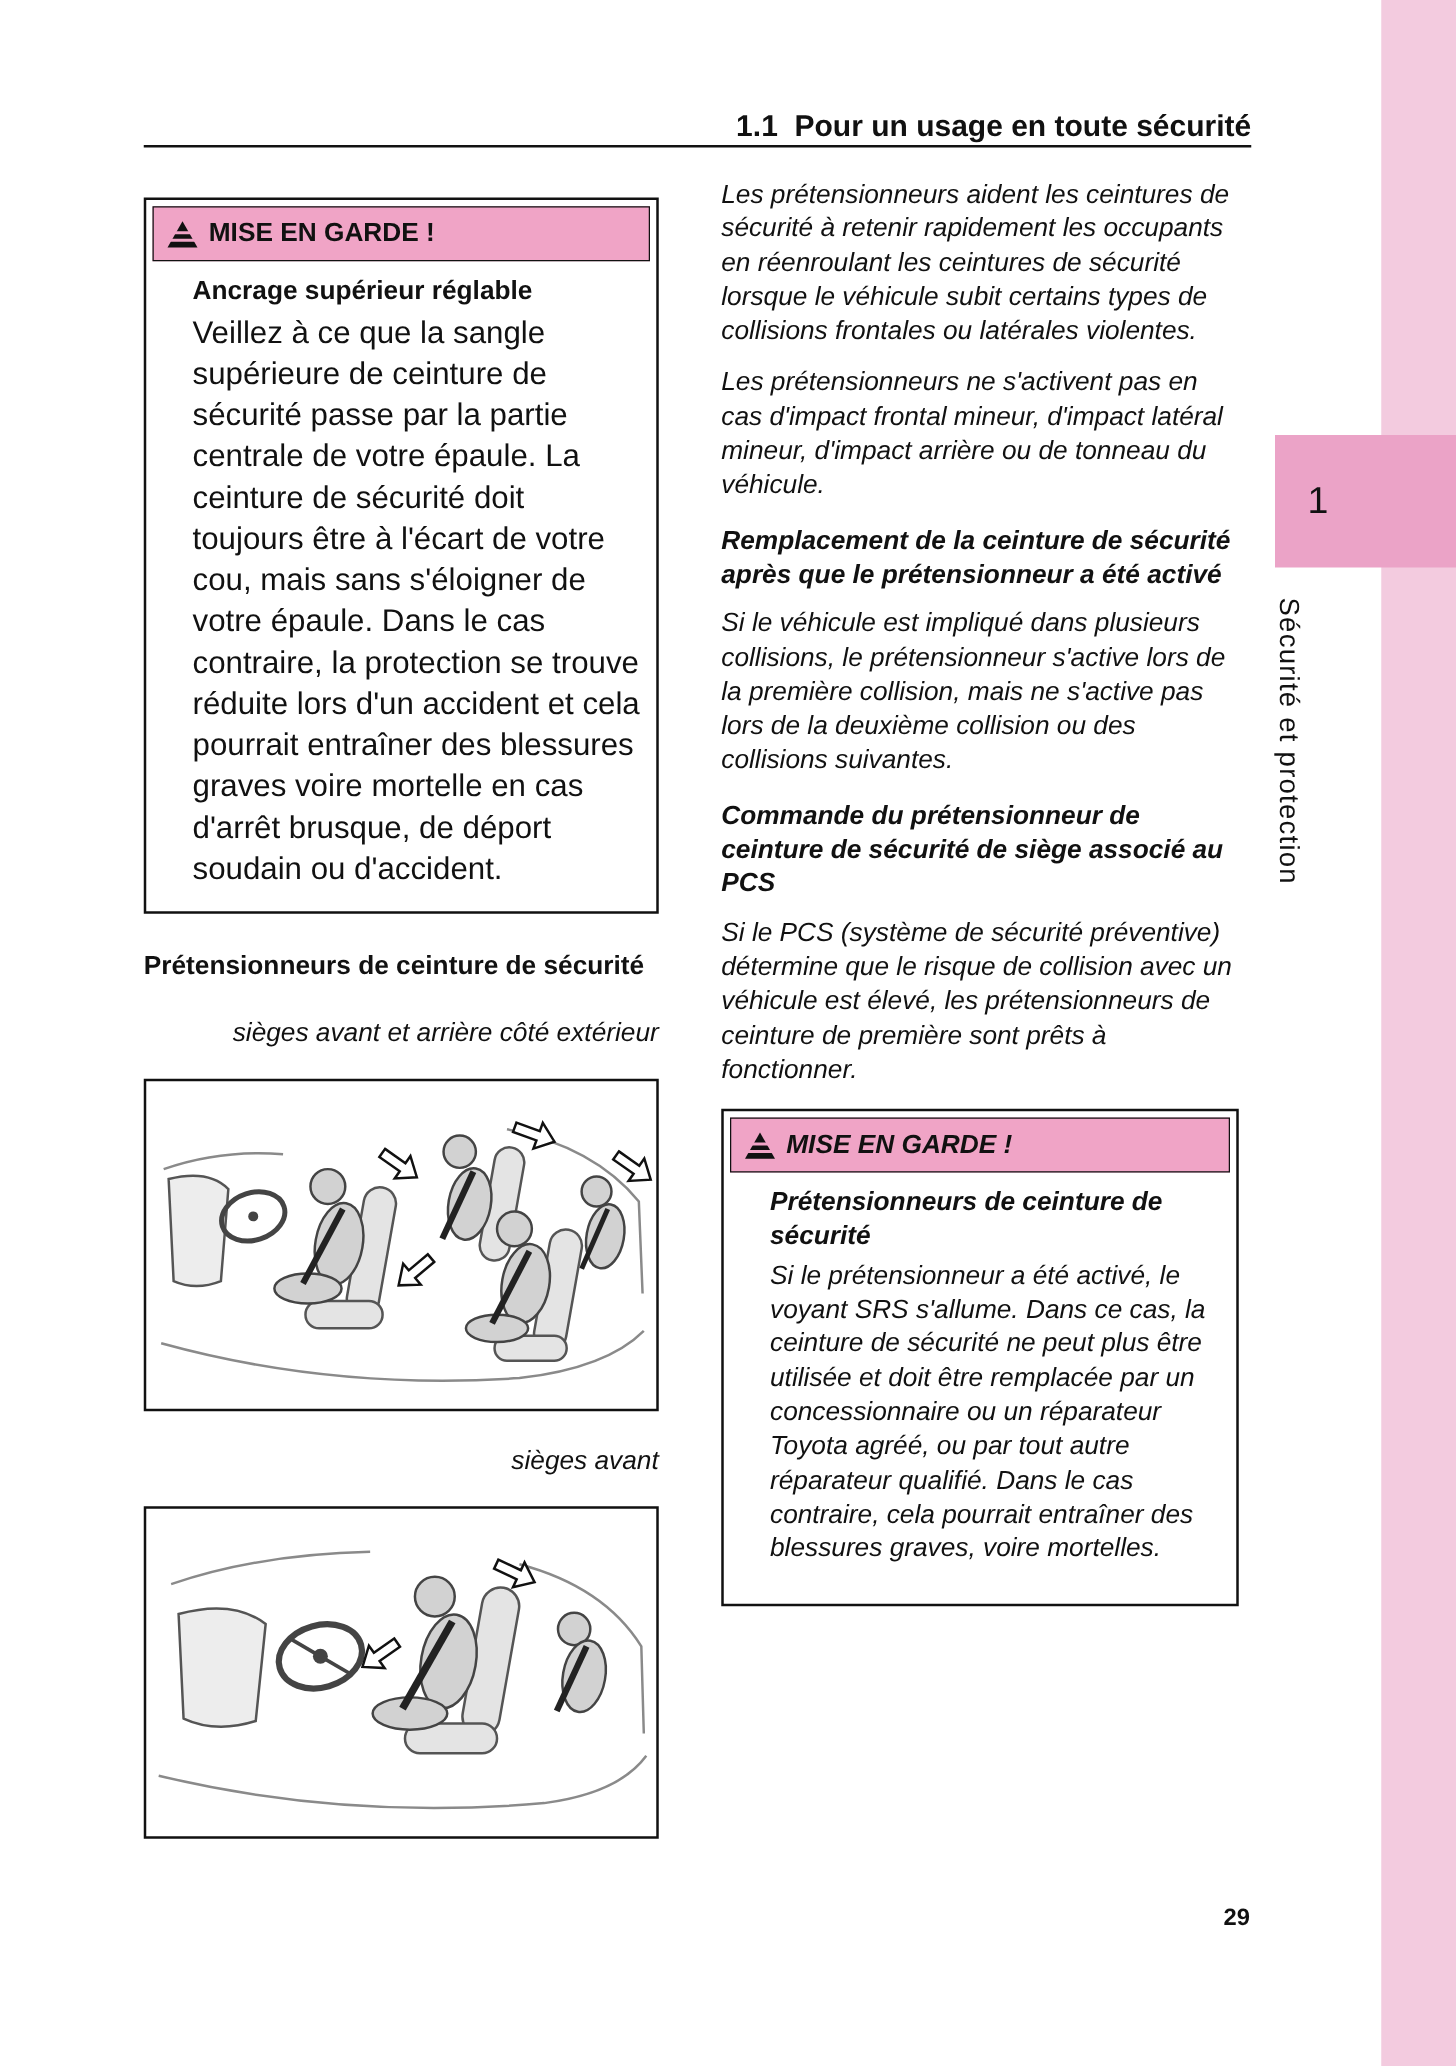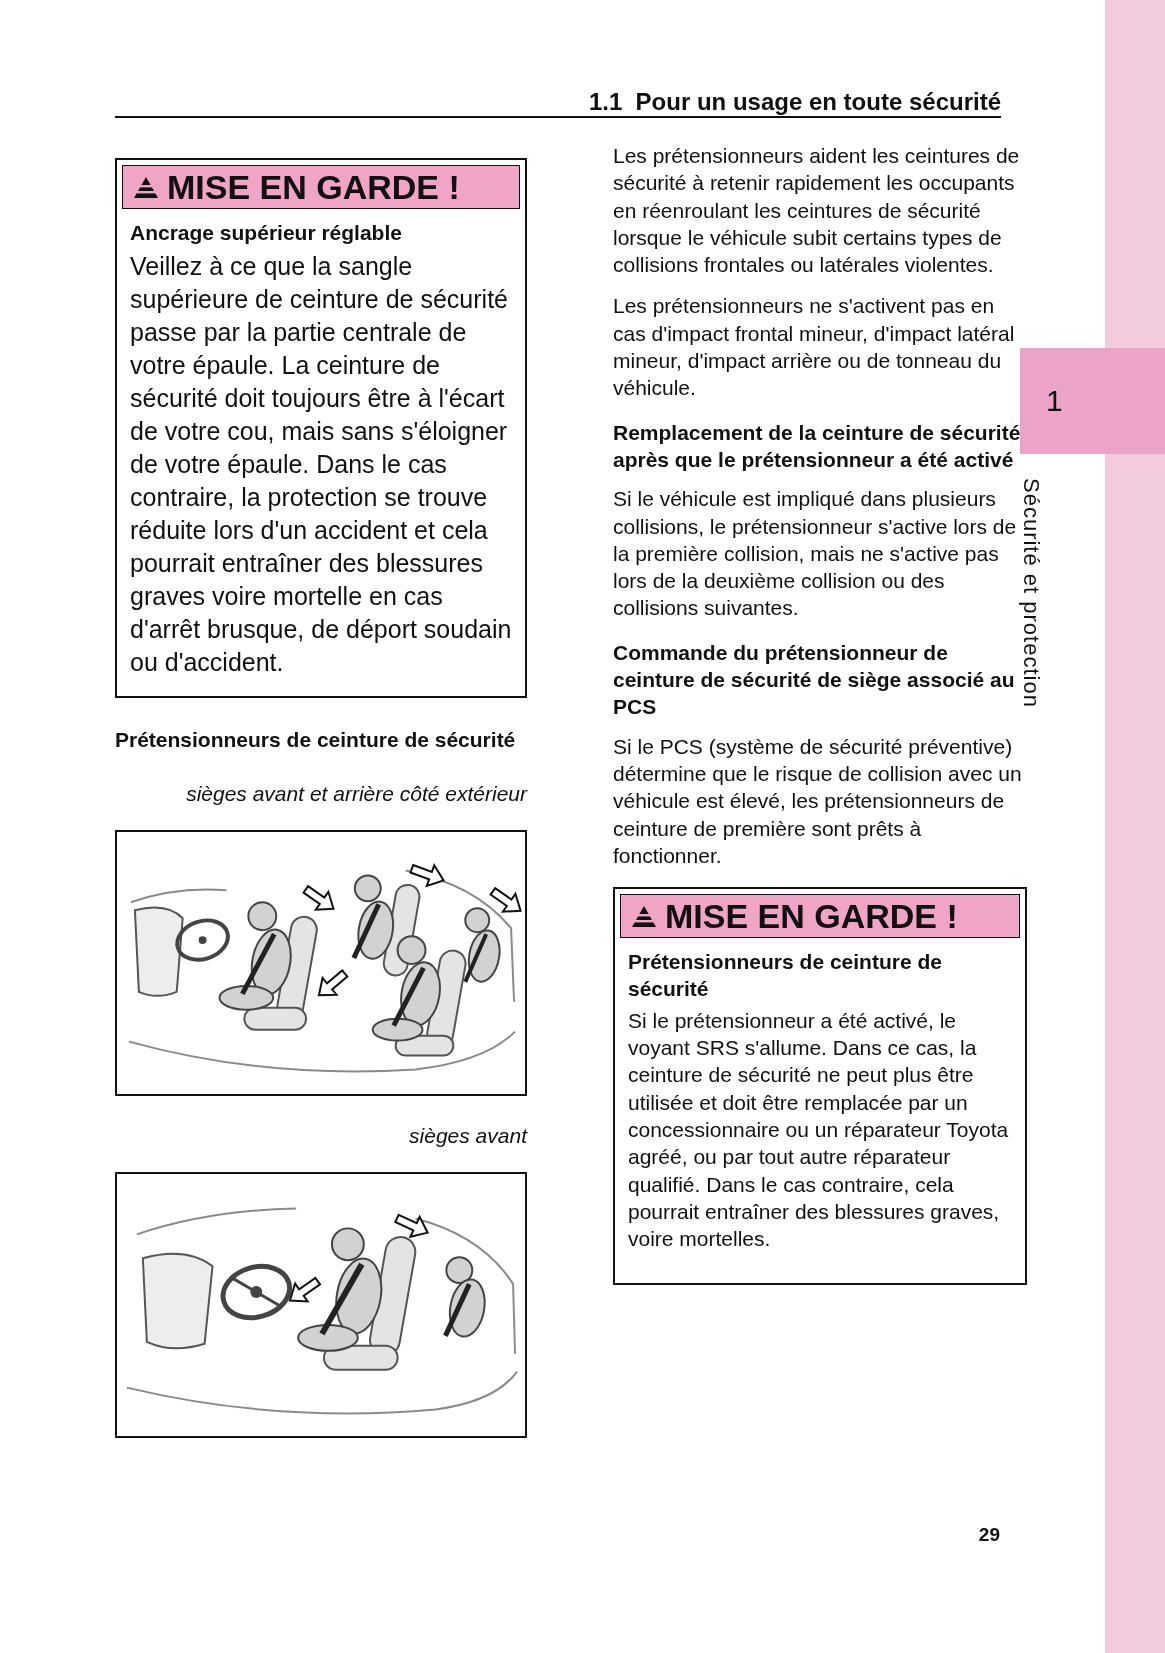--- a/index.html
+++ b/index.html
@@ -21,33 +21,33 @@
     font-size:22px;letter-spacing:1px;color:#111;
   }
   
   .page-header{
     position:absolute;top:88px;left:115px;width:886px;
     text-align:right;font-weight:bold;font-size:24px;
     border-bottom:2px solid #111;white-space:pre-wrap;
   }
   
   .col-left{position:absolute;left:115px;top:158px;width:412px;}
-  .col-right{position:absolute;left:613px;top:142px;width:414px;}
+  .col-right{position:absolute;left:577px;top:142px;width:414px;font-style:italic;}
   .col-right p{margin:0 0 14px;font-size:21px;line-height:1.3;}
   .col-heading{font-size:21px;font-weight:bold;line-height:1.3;margin:17px 0 12px;}
   .section-heading{font-size:21px;font-weight:bold;line-height:1.3;margin:28px 0 0;}
   .fig-caption{font-size:21px;font-style:italic;margin:28px 0 24px;text-align:right;}
   
   .warnbox{border:2px solid #111;padding:5px;background:#fff;}
   .warn-titlebar{
     border:1px solid #111;background:#F0A4C6;height:42px;
     display:flex;align-items:center;padding-left:10px;gap:8px;
   }
-  .warn-title{font-size:34px;font-weight:bold;letter-spacing:0;}
-  .warn-body{padding:10px 8px 12px;}
+  .warn-title{font-size:21px;font-weight:bold;letter-spacing:0;}
+  .warn-body{padding:10px 8px 12px;margin-left:24px;}
   .warn-heading{font-size:21px;font-weight:bold;line-height:1.3;margin:0 0 4px;}
   .warn-text{font-size:25px;line-height:1.32;margin:0;}
   .warnbox.right-box{margin-top:18px;}
   
   .figure{
     border:2px solid #111;height:262px;background:#fff;
     display:block;margin:0;
   }
   .figure svg{width:100%;height:100%;display:block;}
   

